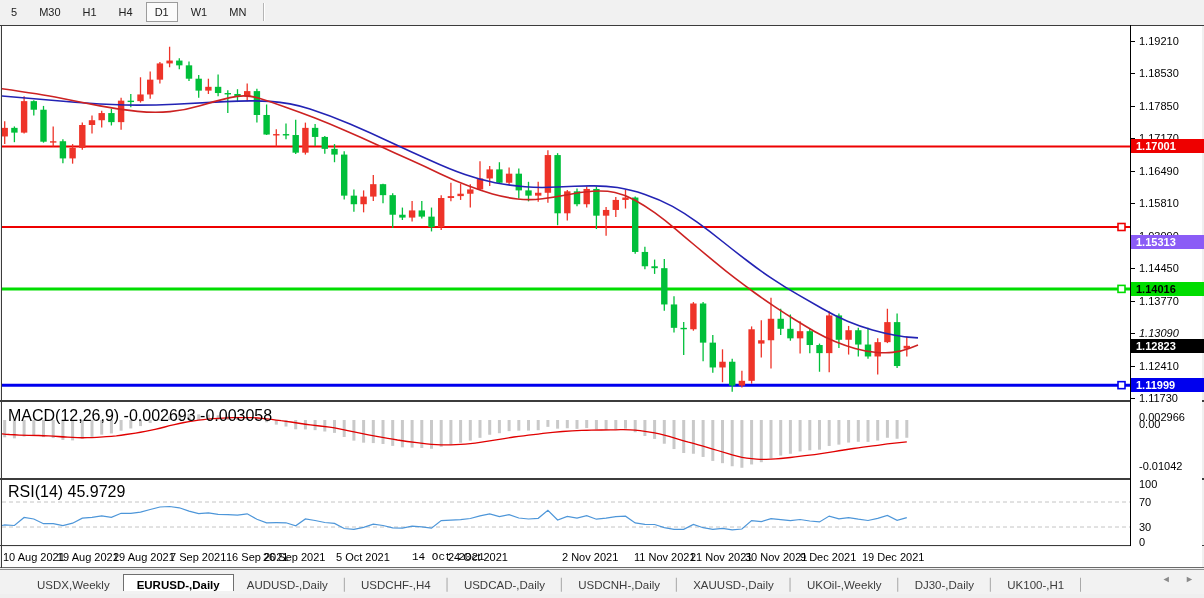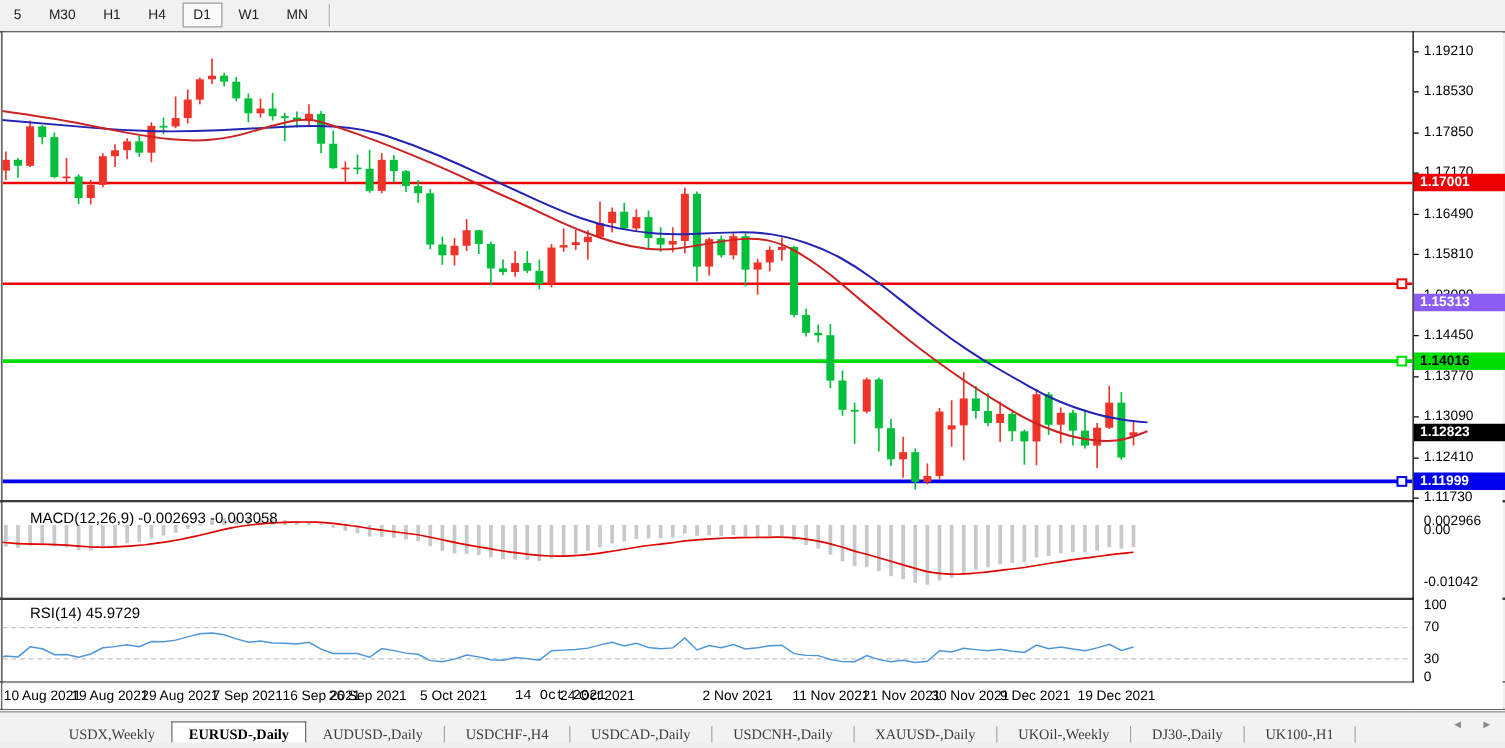--- a/index.html
+++ b/index.html
@@ -14,30 +14,30 @@
   
   .hline-chrome{position:absolute;left:0;width:1204px;background:#3c3c3c;}
   .pane{position:absolute;left:2px;width:1128px;background:#fff;}
   #axis-col{position:absolute;left:1131px;top:26px;width:71px;height:541px;background:#fff;}
   #time-strip{position:absolute;left:2px;top:547px;width:1200px;height:20px;background:#fff;}
   svg{position:absolute;left:2px;display:block;}
   #chart-title{position:absolute;left:7px;top:33px;font-size:11.5px;font-weight:700;color:#111;
                letter-spacing:0px;white-space:nowrap;z-index:5;}
   #chart-title .tri{font-size:8px;vertical-align:1px;margin-right:6px;}
   #chart-title .vals{margin-left:8px;font-weight:700;}
-  .indlabel{position:absolute;left:24px;font-size:12px;color:#000;z-index:5;white-space:nowrap;}
+  .indlabel{position:absolute;left:8px;font-size:16px;color:#000;z-index:5;white-space:nowrap;}
   .axis-tick-label{position:absolute;left:1139px;font-size:11px;color:#000;white-space:nowrap;}
   .axis-dash{position:absolute;left:1131px;width:4px;height:1px;background:#000;}
   .price-tag{position:absolute;left:1131px;width:94px;height:14px;font-size:11px;font-weight:700;
              line-height:14px;padding-left:5px;box-sizing:border-box;z-index:6;}
   .time-label{position:absolute;top:551px;font-size:11px;color:#000;white-space:nowrap;}
   
   #tabbar{position:absolute;left:0;top:569px;width:1204px;height:25px;background:#f2f2f2;
           border-top:1px solid #8f8f8f;box-sizing:border-box;display:flex;align-items:stretch;}
-  #tabs{display:flex;align-items:flex-end;padding-left:42px;font-family:Liberation Serif, serif;}
+  #tabs{display:flex;align-items:center;padding-left:24px;}
   .tab{font-size:11.5px;color:#3c3c3c;padding:5px 13px 0 13px;white-space:nowrap;cursor:default;}
   .tab.active{background:#fff;border:1px solid #6f6f6f;border-bottom:none;font-weight:700;color:#000;
               margin-top:1px;padding-top:4px;}
   .tabsep{color:#9a9a9a;padding-top:4px;font-size:11.5px;}
   #tab-arrows{position:absolute;right:10px;top:574px;color:#8a8a8a;font-size:9px;z-index:7;}
   #tab-arrows span{margin-left:12px;}
   #bottom-strip{position:absolute;left:0;top:594px;width:1204px;height:4px;background:#efefef;}
 </style>
 </head>
 <body>
@@ -395,21 +395,21 @@
       <div class="axis-tick-label" style="top: 164.817px;">1.16490</div>
       <div class="axis-dash" style="top: 203.272px;"></div>
       <div class="axis-tick-label" style="top: 197.272px;">1.15810</div>
       <div class="axis-dash" style="top: 235.726px;"></div>
       <div class="axis-tick-label" style="top: 229.726px;">1.03090</div>
       <div class="axis-dash" style="top: 268.181px;"></div>
       <div class="axis-tick-label" style="top: 262.181px;">1.14450</div>
       <div class="axis-dash" style="top: 300.635px;"></div>
       <div class="axis-tick-label" style="top: 294.635px;">1.13770</div>
       <div class="axis-dash" style="top: 333.089px;"></div>
-      <div class="axis-tick-label" style="top: 327.089px;">1.13090</div>
+      <div class="axis-tick-label" style="top: 327.089px; font-style: italic;">1.13090</div>
       <div class="axis-dash" style="top: 365.544px;"></div>
       <div class="axis-tick-label" style="top: 359.544px;">1.12410</div>
       <div class="axis-dash" style="top: 397.998px;"></div>
       <div class="axis-tick-label" style="top: 391.998px;">1.11730</div>
     </div>
   <div id="ind-axis-labels">
       <div class="axis-tick-label" style="top: 411px;">0.002966</div>
       <div class="axis-tick-label" style="top: 418px;">0.00</div>
       <div class="axis-tick-label" style="top: 460px;">-0.01042</div>
       <div class="axis-tick-label" style="top: 478px;">100</div>

